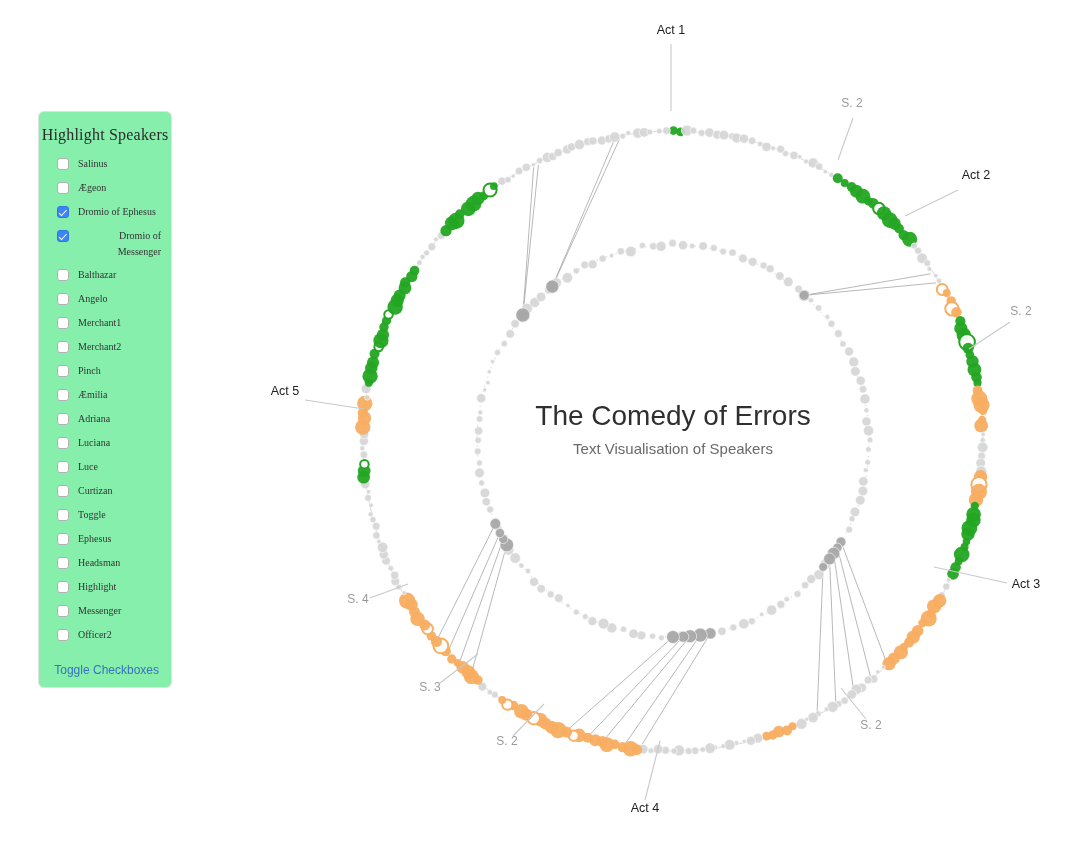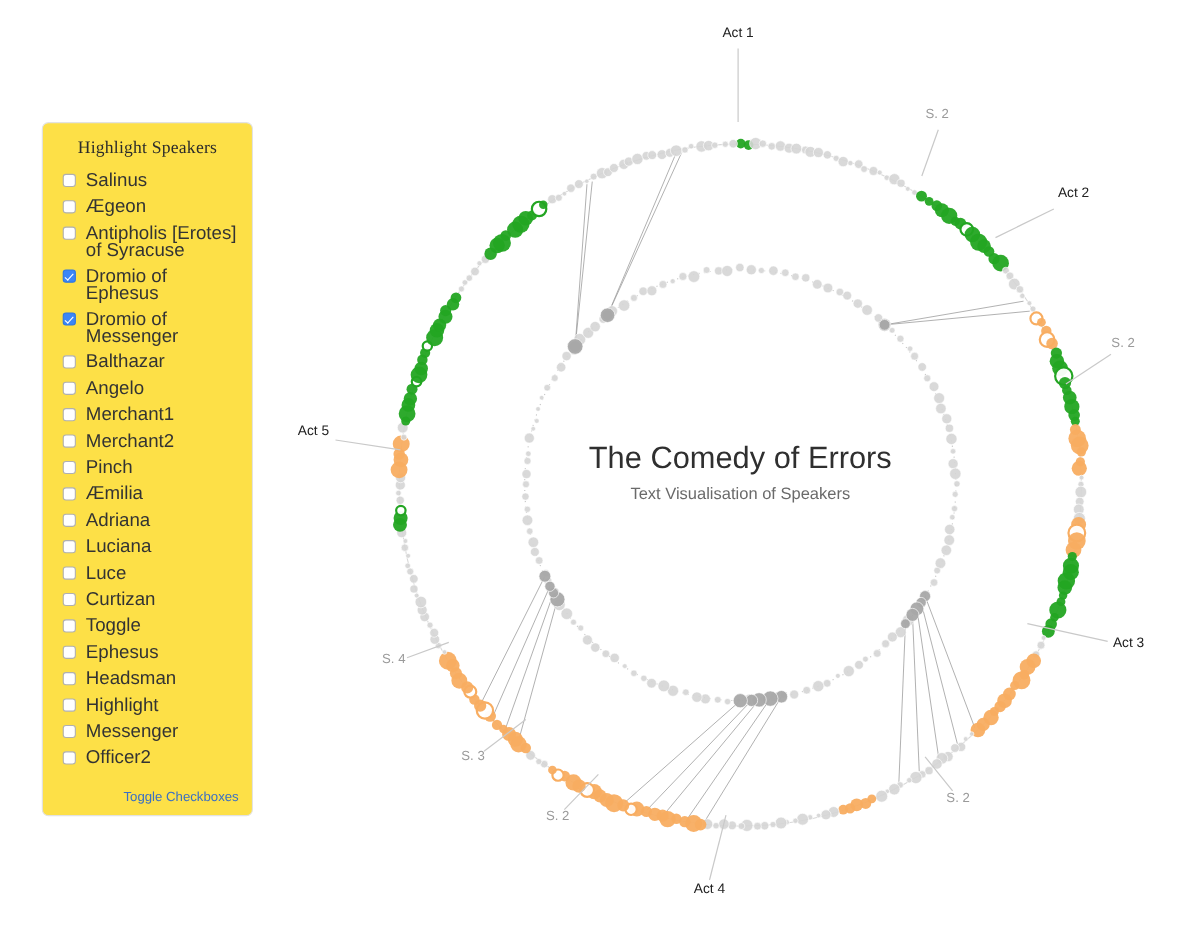--- a/index.html
+++ b/index.html
@@ -6,22 +6,22 @@
   body{
     width:1087px;height:844px;
     background:#ffffff;
     font-family:"Liberation Sans", sans-serif;
     overflow:hidden;
     position:relative;
   }
 
   
   #sidebar{
-    position:absolute;left:38px;top:111px;width:192px;
-    background:#fde047;
+    position:absolute;left:38px;top:111px;width:134px;
+    background:#86efac;
     border:1px solid #e2e2e2;
     border-radius:6px;
     box-sizing:border-box;
     padding:14px 0 10px 0;
   }
   #panel-title{
     font-family:"Liberation Serif", serif;
     font-size:16px;
     color:#2b2b2b;
     text-align:center;
@@ -52,24 +52,25 @@
   .cb-row.checked .cb-box:after{
     content:"";
     position:absolute;
     left:3px;top:0.5px;
     width:3px;height:6.5px;
     border:solid #fff;
     border-width:0 1.6px 1.6px 0;
     transform:rotate(42deg);
   }
   .cb-label{
-    font-size:17px;
+    font-size:10px;
     line-height:15.5px;
     color:#333333;
-    font-family:Liberation Sans, sans-serif;
+    font-family:Liberation Serif, serif;
+    text-align:right;
   }
   #toggle-link{
     display:block;
     text-align:right;
     padding-right:12px;
     margin-top:20px;
     font-size:12px;
     color:#3a6fc4;
     text-decoration:none;
     cursor:pointer;
@@ -111,24 +112,20 @@
 <div id="sidebar">
   <div id="panel-title">Highlight Speakers</div>
   <div id="cb-list">
       <div class="cb-row">
         <span class="cb-box"></span>
         <span class="cb-label">Salinus</span>
       </div>
       <div class="cb-row">
         <span class="cb-box"></span>
         <span class="cb-label">Ægeon</span>
-      </div>
-      <div class="cb-row">
-        <span class="cb-box"></span>
-        <span class="cb-label">Antipholis [Erotes] of Syracuse</span>
       </div>
       <div class="cb-row checked">
         <span class="cb-box"></span>
         <span class="cb-label">Dromio of Ephesus</span>
       </div>
       <div class="cb-row checked">
         <span class="cb-box"></span>
         <span class="cb-label">Dromio of Messenger</span>
       </div>
       <div class="cb-row">

